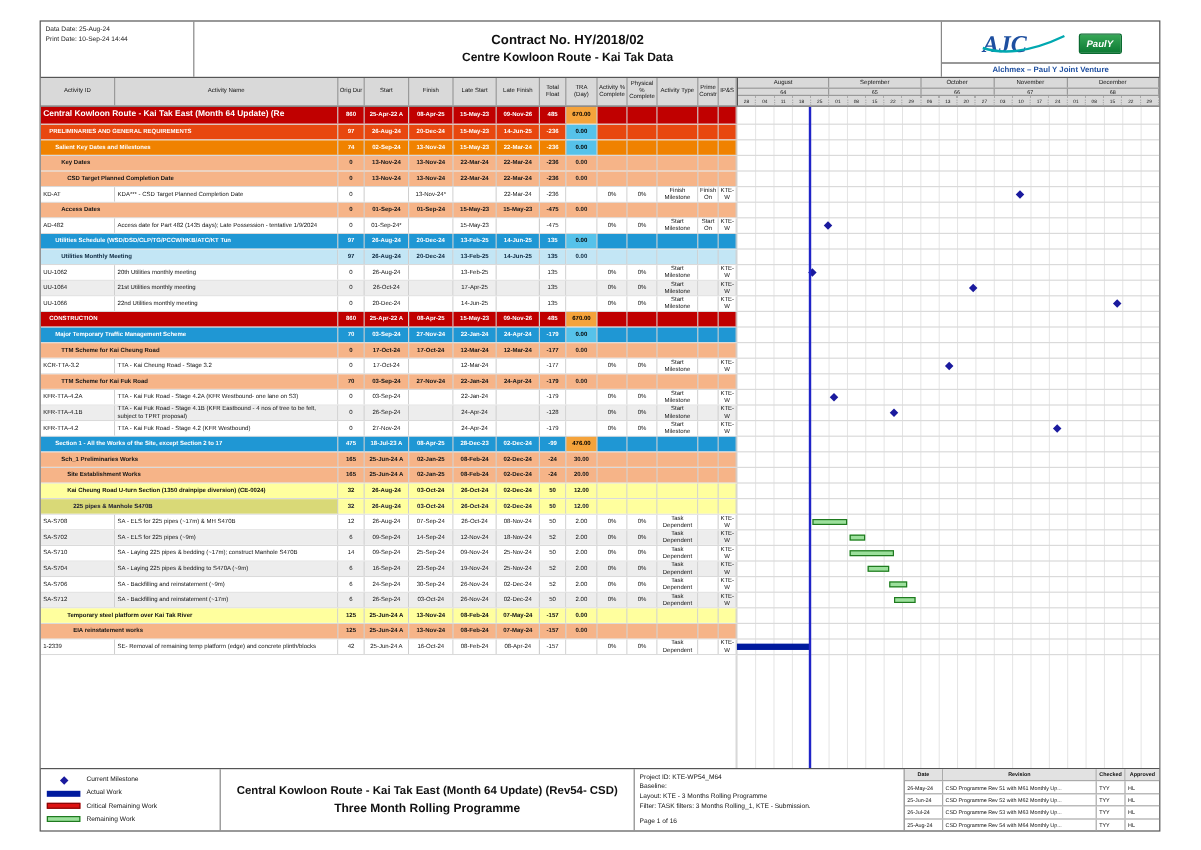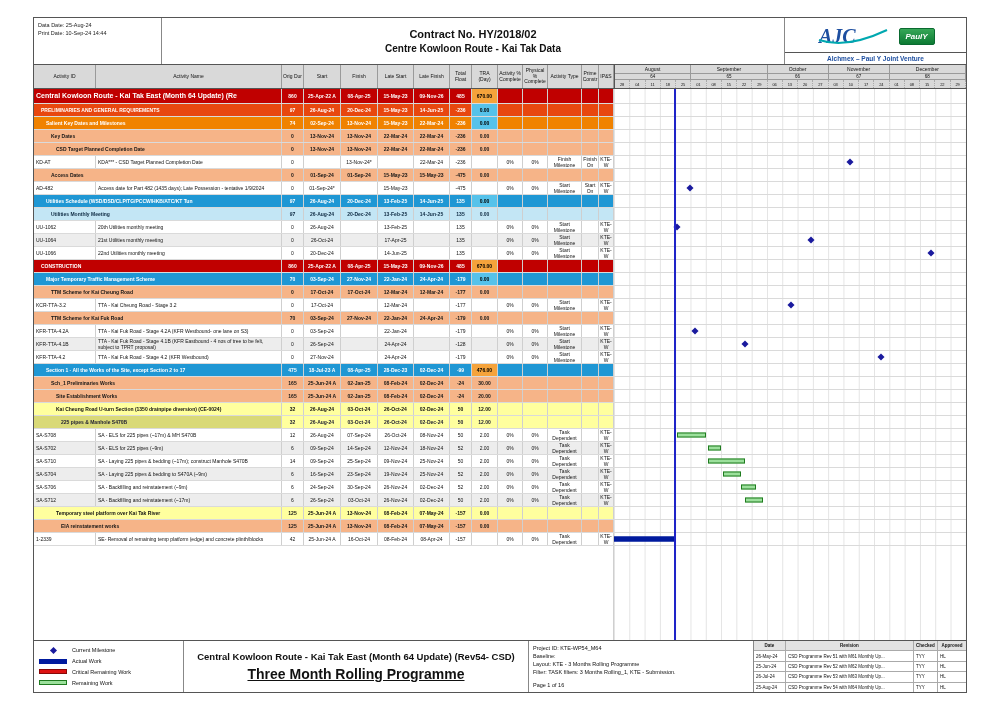--- a/index.html
+++ b/index.html
@@ -90,21 +90,21 @@
   .leg-item { display:flex; align-items:center; gap:5px; font-size:5.5px; }
   .leg-sym { width:28px; display:flex; align-items:center; justify-content:center; }
   .sym-ms { width:5px; height:5px; background:#1a1a9e; transform:rotate(45deg); }
   .sym-bar { width:28px; height:5px; }
   .sym-actual { background:#001a9e; }
   .sym-critical { background:#dd1111; border:1px solid #880808; }
   .sym-remaining { background:#9ce09c; border:1px solid #1f7a1f; }
   .ftr-title { flex:1; border-right:1px solid #888; display:flex; flex-direction:column;
                align-items:center; justify-content:center; gap:4px; }
   .ft1 { font-size:9.5px; font-weight:bold; }
-  .ft2 { font-size:14px; font-weight:bold;text-decoration:underline; }
+  .ft2 { font-size:10px; font-weight:bold; }
   .ftr-info { flex:0 0 225px; border-right:1px solid #888; padding:3px 4px; font-size:5.5px;
               line-height:8px; display:flex; flex-direction:column; }
   .page-label { margin-top:auto; }
   .ftr-rev { flex:0 0 212px; display:flex; flex-direction:column; font-size:4.5px; }
   .rev-row { display:flex; border-bottom:1px solid #aaa; flex:1; min-height:8px; }
   .rev-row:last-child { border-bottom:none; }
   .rev-cell { border-right:1px solid #aaa; padding:0 2px; display:flex; align-items:center;
               overflow:hidden; white-space:nowrap; }
   .rev-cell:last-child { border-right:none; }
   .rev-c-date{flex:0 0 32px;} .rev-c-rev{flex:1;} .rev-c-chk{flex:0 0 24px;} .rev-c-app{flex:0 0 28px;}

